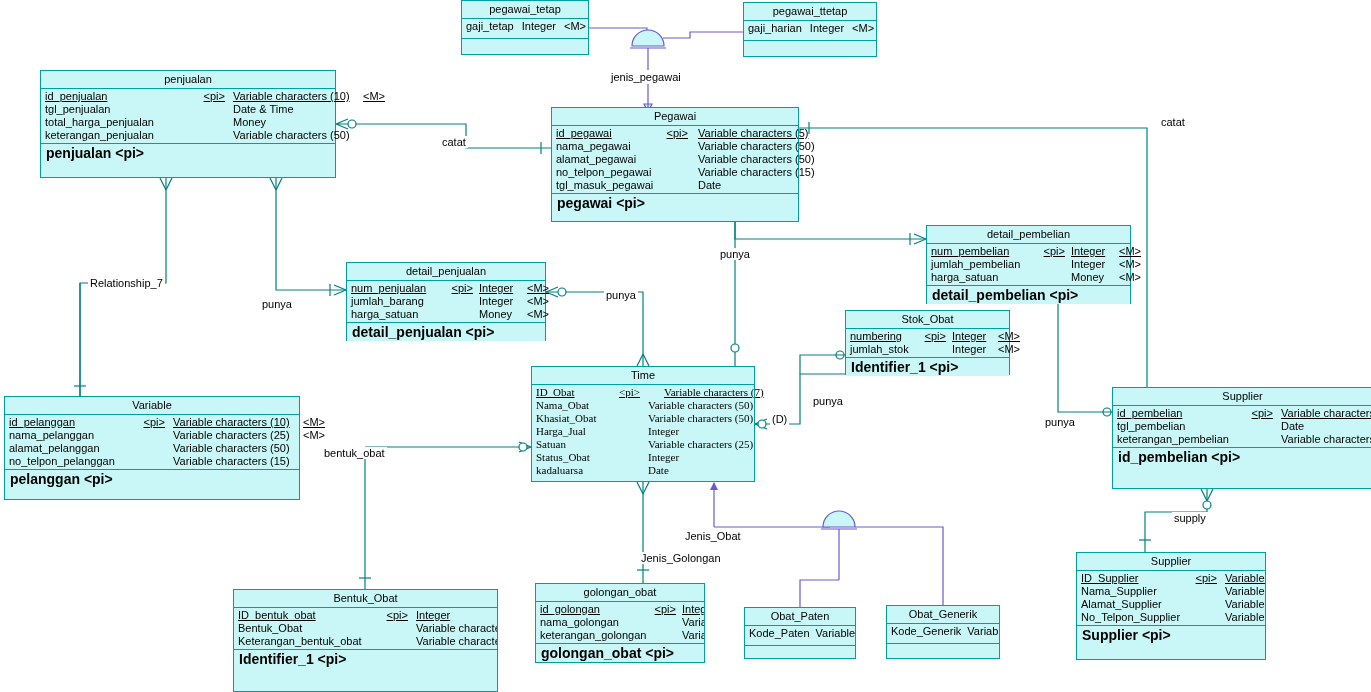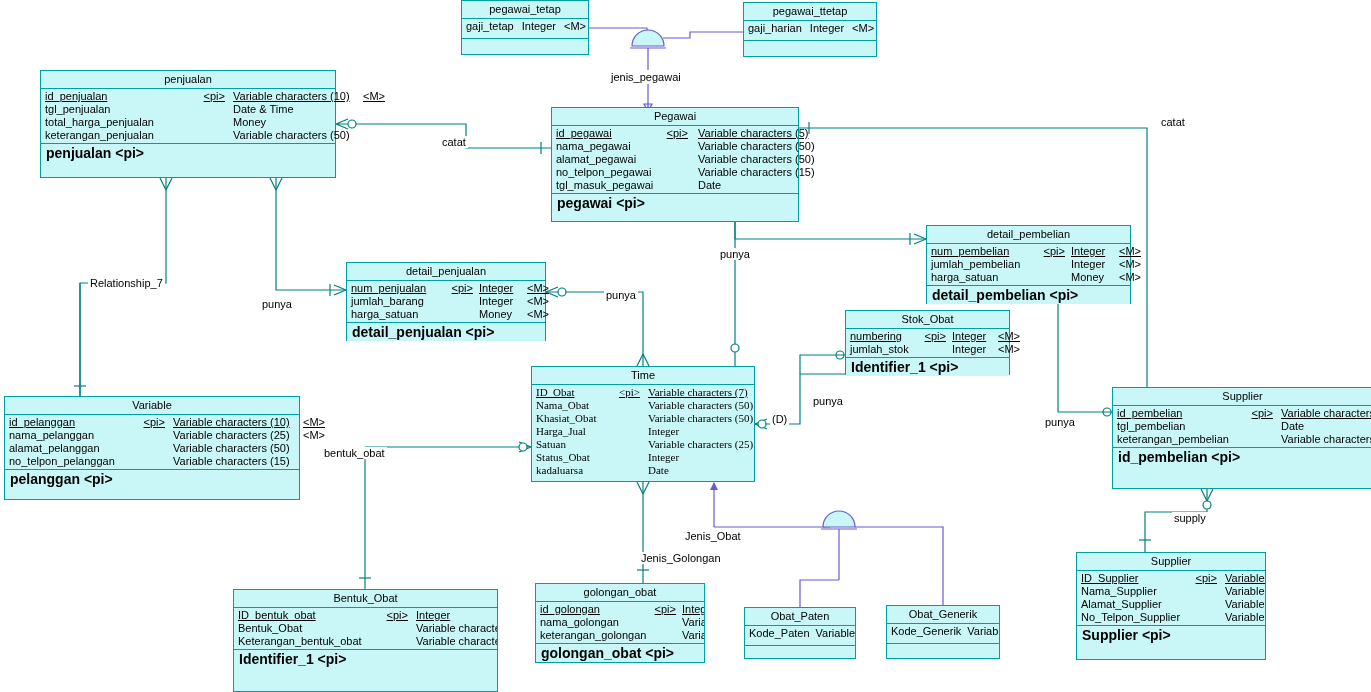--- a/index.html
+++ b/index.html
@@ -313,21 +313,21 @@
       <div class="ident-row">Identifier_1   &lt;pi&gt;</div>
     </div>
   </div>
 
   <div class="entity" style="left:531px;top:366px;width:224px;height:116px;">
     <div class="ent-title">Time</div>
     <div class="ent-attrs" style="border-bottom:none;font-family:Liberation Serif, serif;">
       <div class="attr pk">
         <span class="an" style="width:76px">ID_Obat</span>
         <span class="pi" style="width:28px">&lt;pi&gt;</span>
-        <span class="dt" style="margin-left:8px">Variable characters (7)</span>
+        <span class="dt" style="margin-left:24px">Variable characters (7)</span>
       </div>
       <div class="attr">
         <span class="an" style="width:76px">Nama_Obat</span>
         <span class="pi" style="width:28px"></span>
         <span class="dt" style="margin-left:8px">Variable characters (50)</span>
       </div>
       <div class="attr">
         <span class="an" style="width:76px">Khasiat_Obat</span>
         <span class="pi" style="width:28px"></span>
         <span class="dt" style="margin-left:8px">Variable characters (50)</span>

